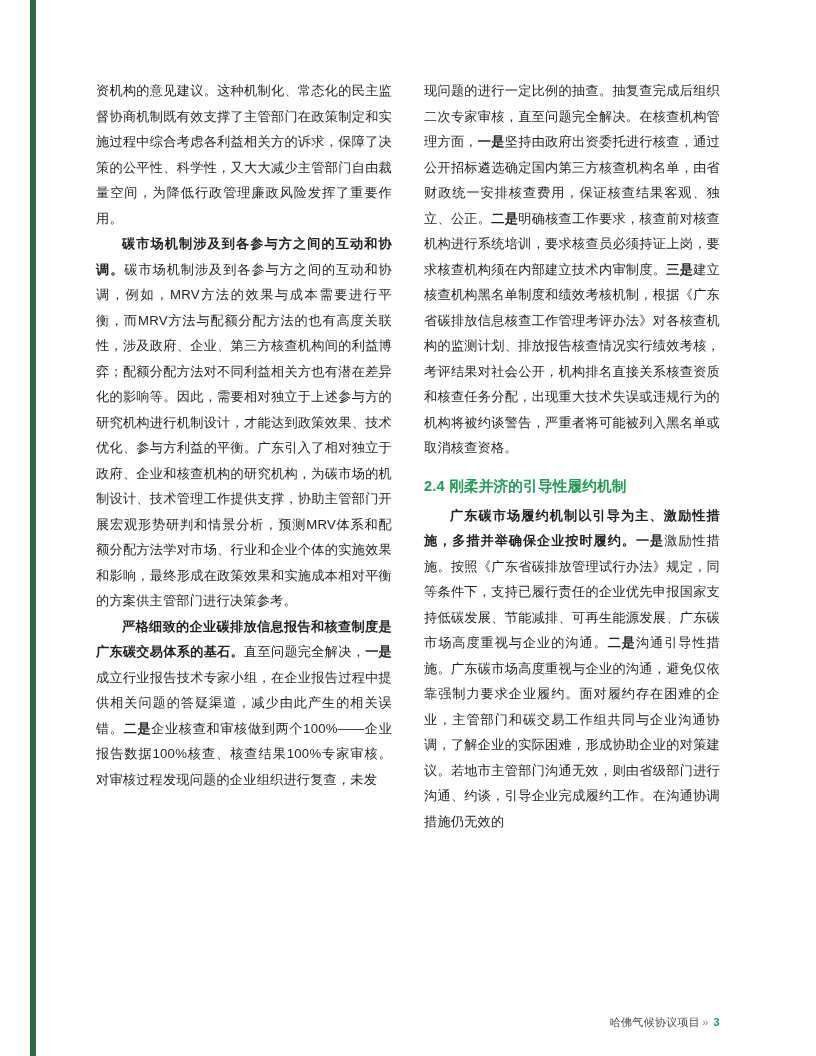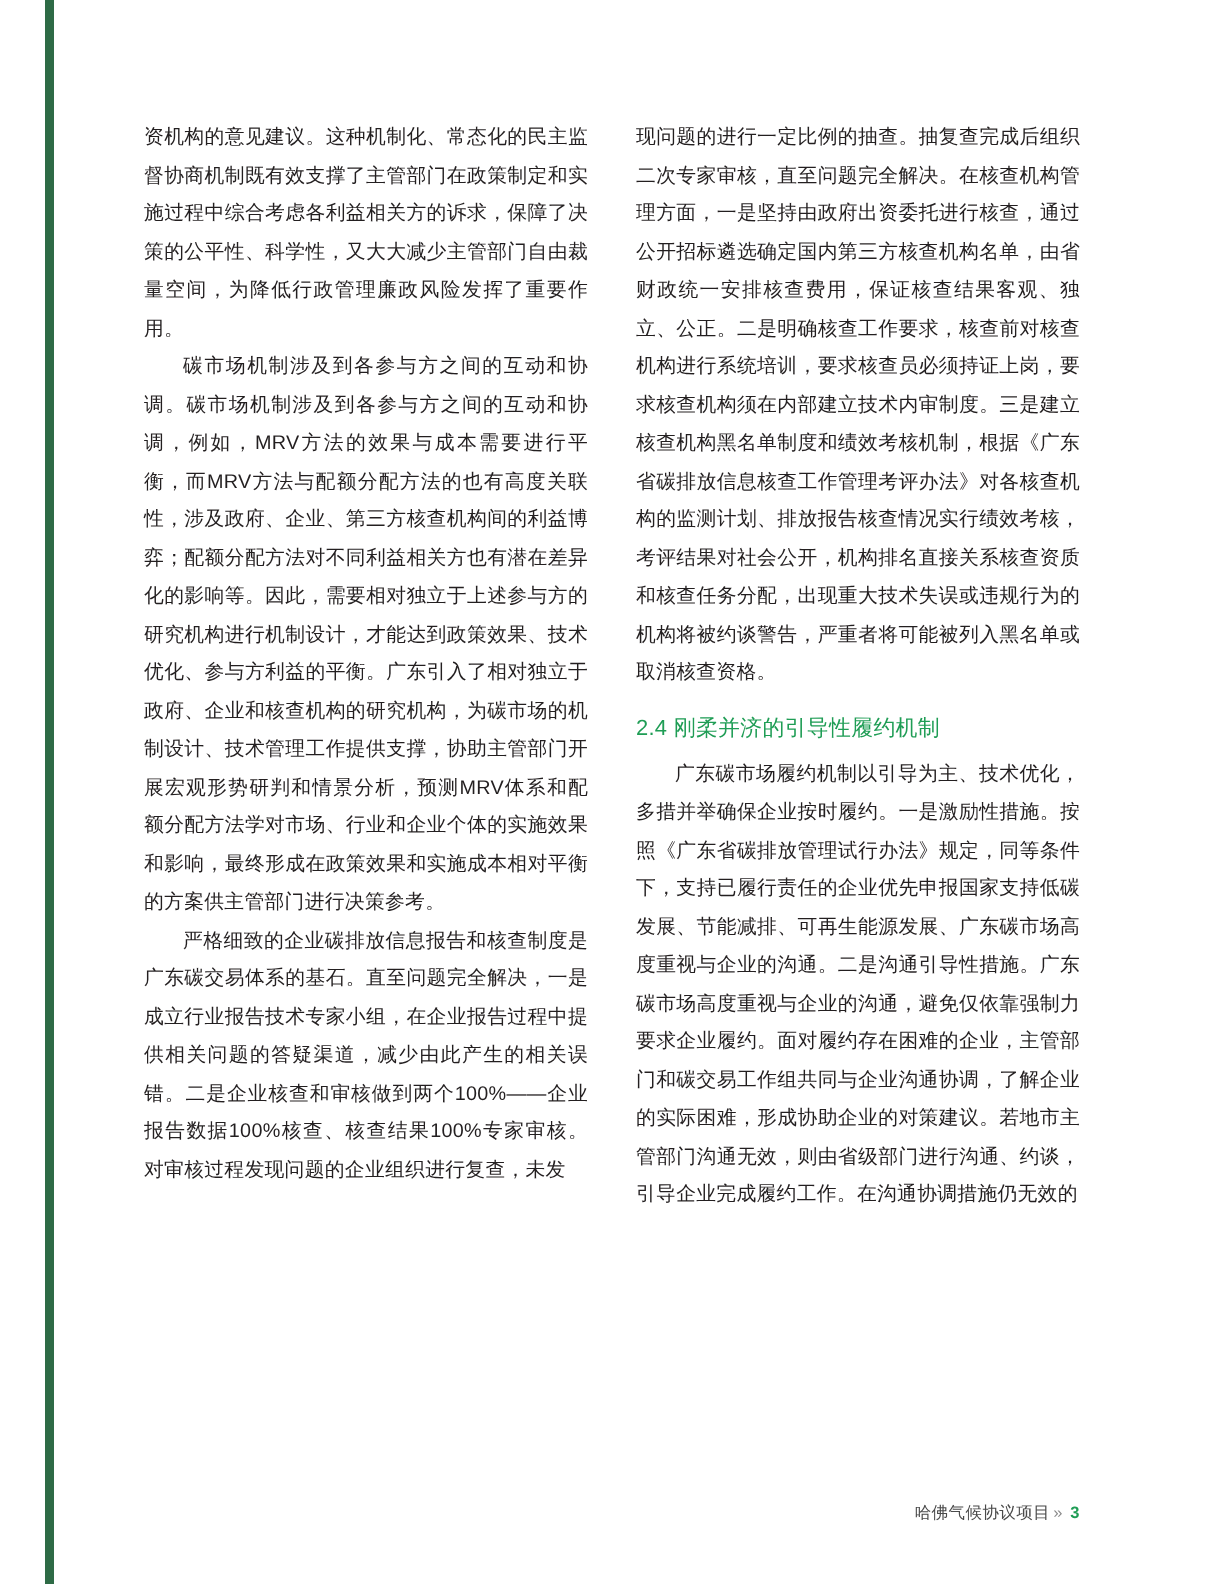--- a/index.html
+++ b/index.html
@@ -44,34 +44,34 @@
     line-height: 25.5px;
     color: #231f20;
     text-align: justify;
     text-justify: inter-ideograph;
     letter-spacing: 0.2px;
   }
   p.indent {
     text-indent: 26px;
   }
   .b {
-    font-weight: normal;
+    font-weight: bold;
   }
   h3.heading {
     margin: 12px 0 4px 0;
     font-size: 14.6px;
     line-height: 26px;
-    font-weight: normal;
+    font-weight: bold;
     color: #1f9d55;
     letter-spacing: 0.2px;
   }
   .footer {
     position: absolute;
     right: 96px;
-    bottom: 40px;
+    bottom: 26px;
     font-size: 11px;
     color: #4a4a4a;
     letter-spacing: 0.3px;
     margin-left: 44px;
   }
   .footer .num {
     color: #1f9d55;
     font-weight: bold;
     margin-left: 3px;
   }
@@ -99,21 +99,21 @@
       <p class="indent"><span class="b">严格细致的企业碳排放信息报告和核查制度是广东碳交易体系的基石。</span><span>直至问题完全解决，</span><span class="b">一是</span><span>成立行业报告技术专家小组，在企业报告过程中提供相关问题的答疑渠道，减少由此产生的相关误错。</span><span class="b">二是</span><span>企业核查和审核做到两个100%——企业报告数据100%核查、核查结果100%专家审核。对审核过程发现问题的企业组织进行复查，未发</span></p>
 
     </div>
 
     <div class="col">
 
       <p><span>现问题的进行一定比例的抽查。抽复查完成后组织二次专家审核，直至问题完全解决。在核查机构管理方面，</span><span class="b">一是</span><span>坚持由政府出资委托进行核查，通过公开招标遴选确定国内第三方核查机构名单，由省财政统一安排核查费用，保证核查结果客观、独立、公正。</span><span class="b">二是</span><span>明确核查工作要求，核查前对核查机构进行系统培训，要求核查员必须持证上岗，要求核查机构须在内部建立技术内审制度。</span><span class="b">三是</span><span>建立核查机构黑名单制度和绩效考核机制，根据《广东省碳排放信息核查工作管理考评办法》对各核查机构的监测计划、排放报告核查情况实行绩效考核，考评结果对社会公开，机构排名直接关系核查资质和核查任务分配，出现重大技术失误或违规行为的机构将被约谈警告，严重者将可能被列入黑名单或取消核查资格。</span></p>
 
       <h3 class="heading">2.4 刚柔并济的引导性履约机制</h3>
 
-      <p class="indent"><span class="b">广东碳市场履约机制以引导为主、技术优化，多措并举确保企业按时履约。</span><span class="b">一是</span><span>激励性措施。按照《广东省碳排放管理试行办法》规定，同等条件下，支持已履行责任的企业优先申报国家支持低碳发展、节能减排、可再生能源发展、广东碳市场高度重视与企业的沟通。</span><span class="b">二是</span><span>沟通引导性措施。广东碳市场高度重视与企业的沟通，避免仅依靠强制力要求企业履约。面对履约存在困难的企业，主管部门和碳交易工作组共同与企业沟通协调，了解企业的实际困难，形成协助企业的对策建议。若地市主管部门沟通无效，则由省级部门进行沟通、约谈，引导企业完成履约工作。在沟通协调措施仍无效的</span></p>
+      <p class="indent"><span class="b">广东碳市场履约机制以引导为主、激励性措施，多措并举确保企业按时履约。</span><span class="b">一是</span><span>激励性措施。按照《广东省碳排放管理试行办法》规定，同等条件下，支持已履行责任的企业优先申报国家支持低碳发展、节能减排、可再生能源发展、广东碳市场高度重视与企业的沟通。</span><span class="b">二是</span><span>沟通引导性措施。广东碳市场高度重视与企业的沟通，避免仅依靠强制力要求企业履约。面对履约存在困难的企业，主管部门和碳交易工作组共同与企业沟通协调，了解企业的实际困难，形成协助企业的对策建议。若地市主管部门沟通无效，则由省级部门进行沟通、约谈，引导企业完成履约工作。在沟通协调措施仍无效的</span></p>
 
     </div>
 
   </div>
 
   <div class="footer">
     <span>哈佛气候协议项目</span><span class="arrows">»</span><span class="num">3</span>
   </div>
 
 </div>

